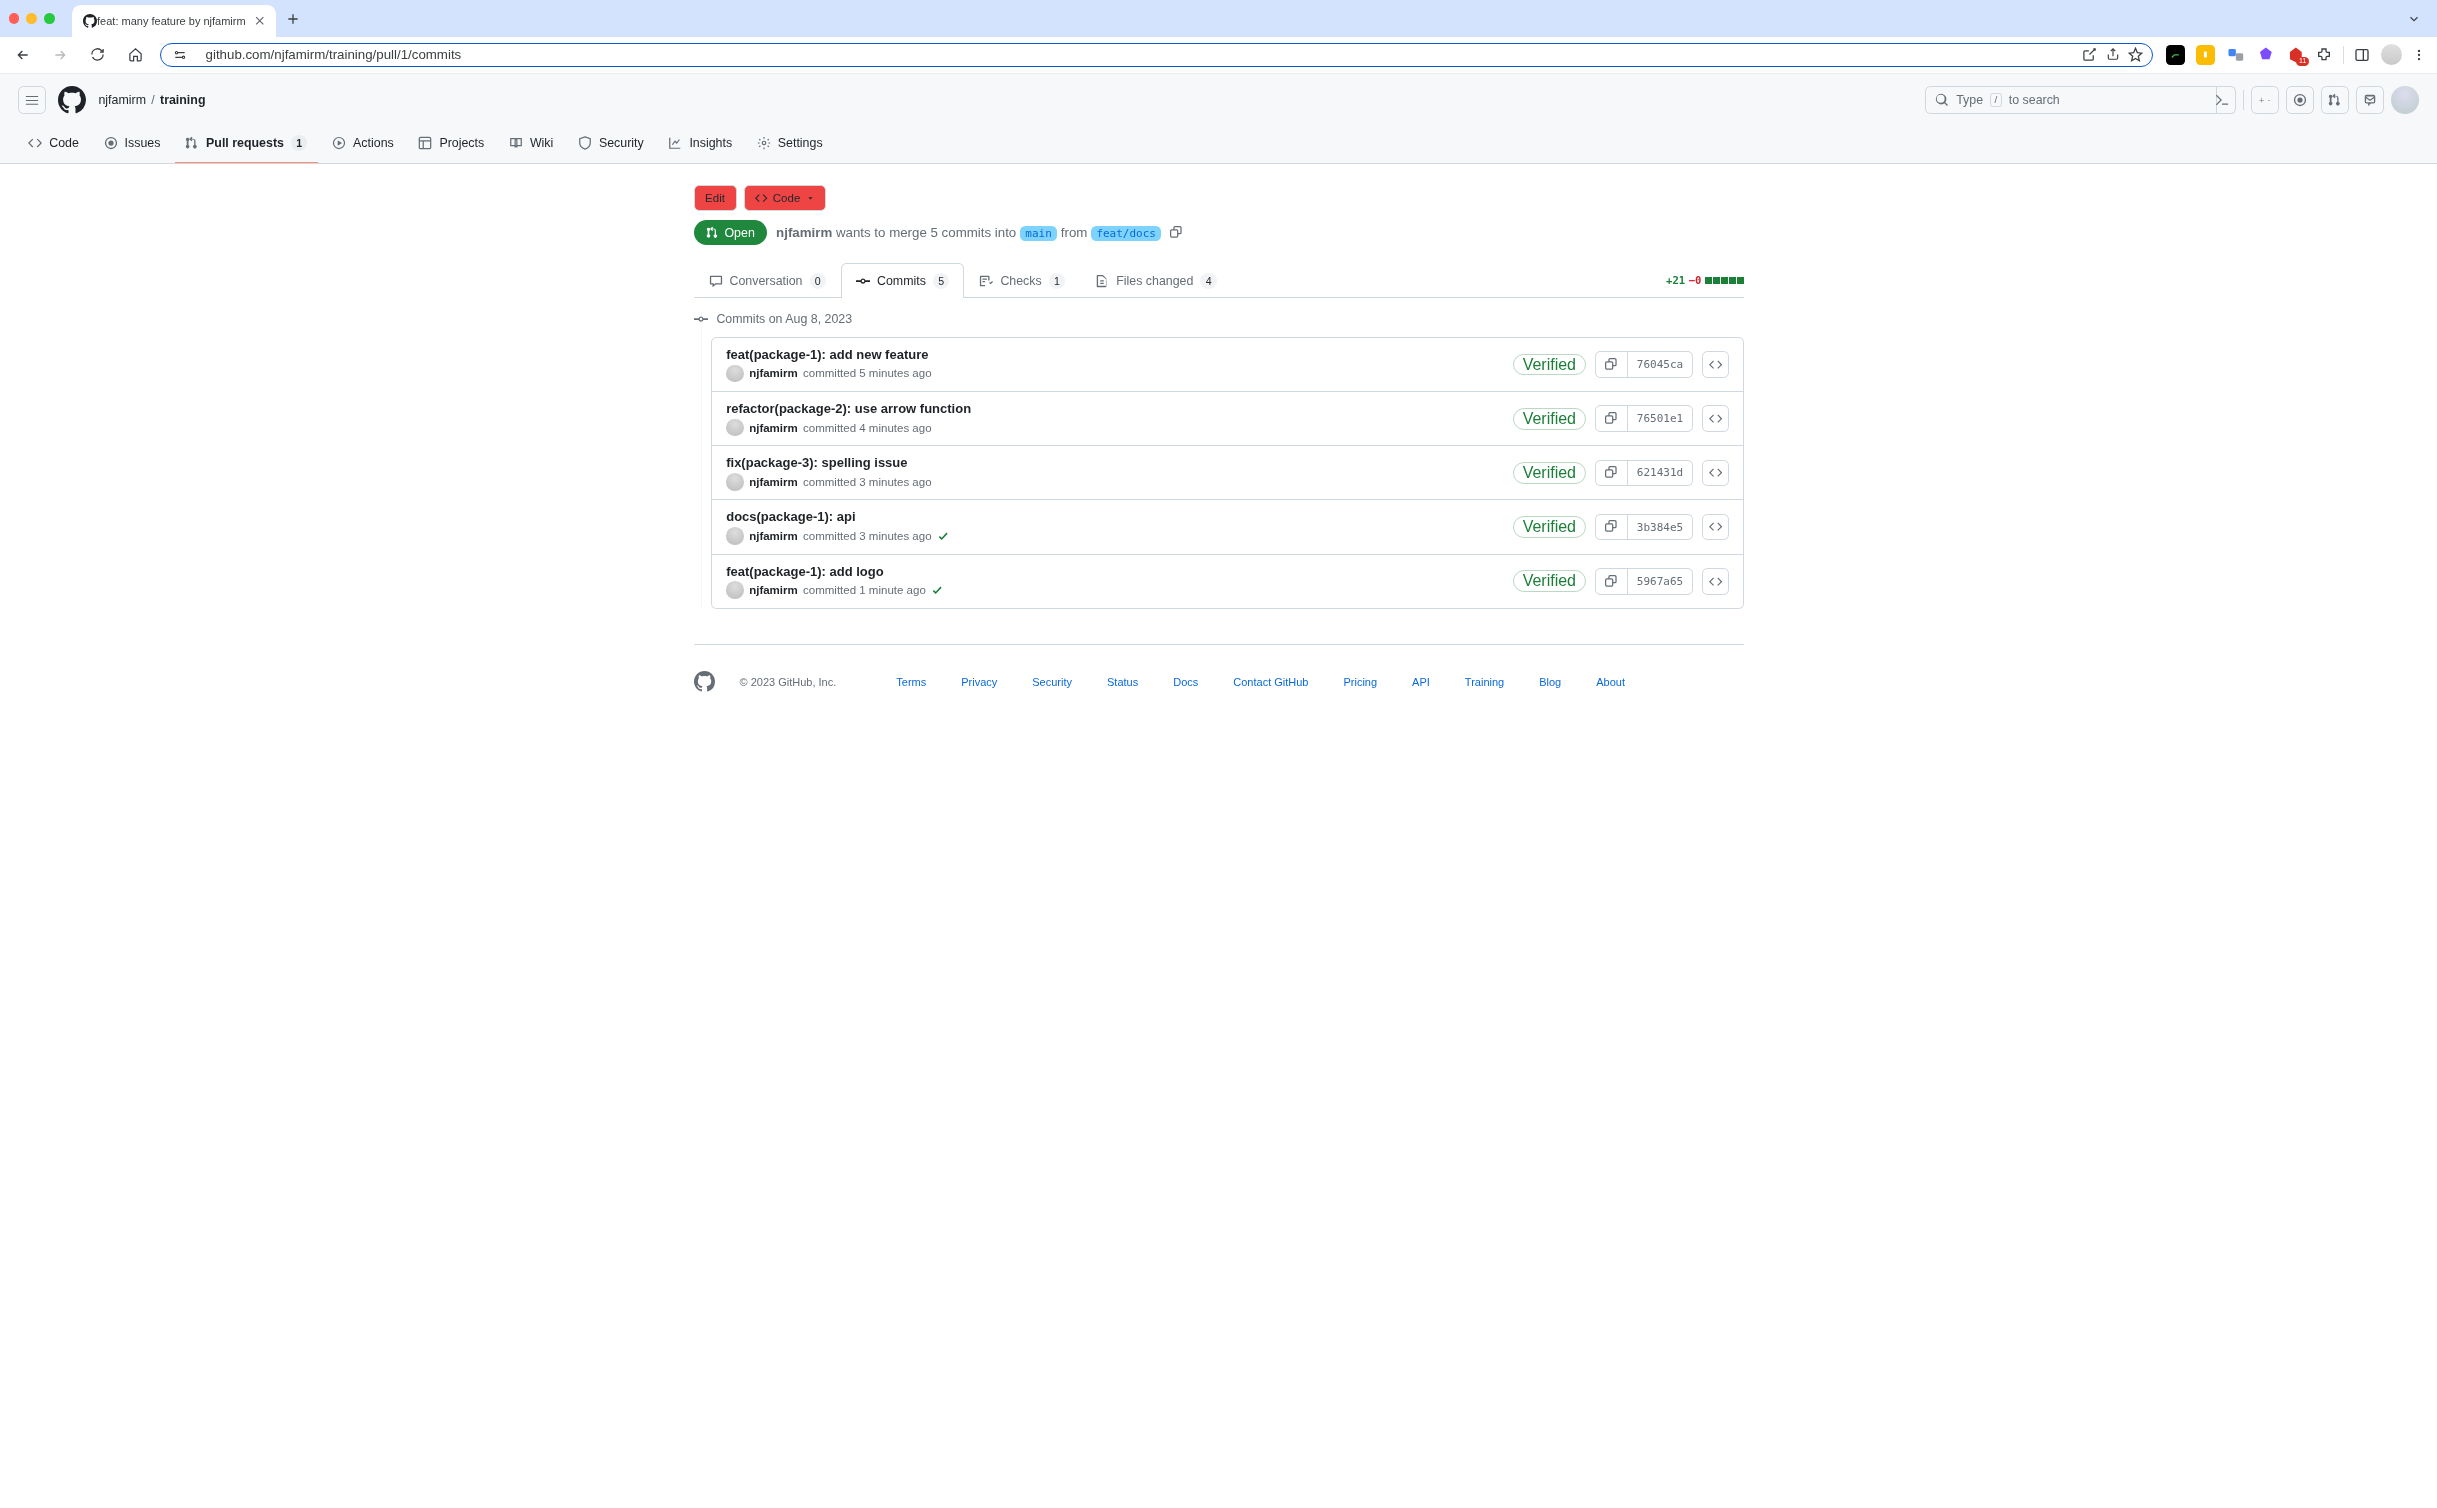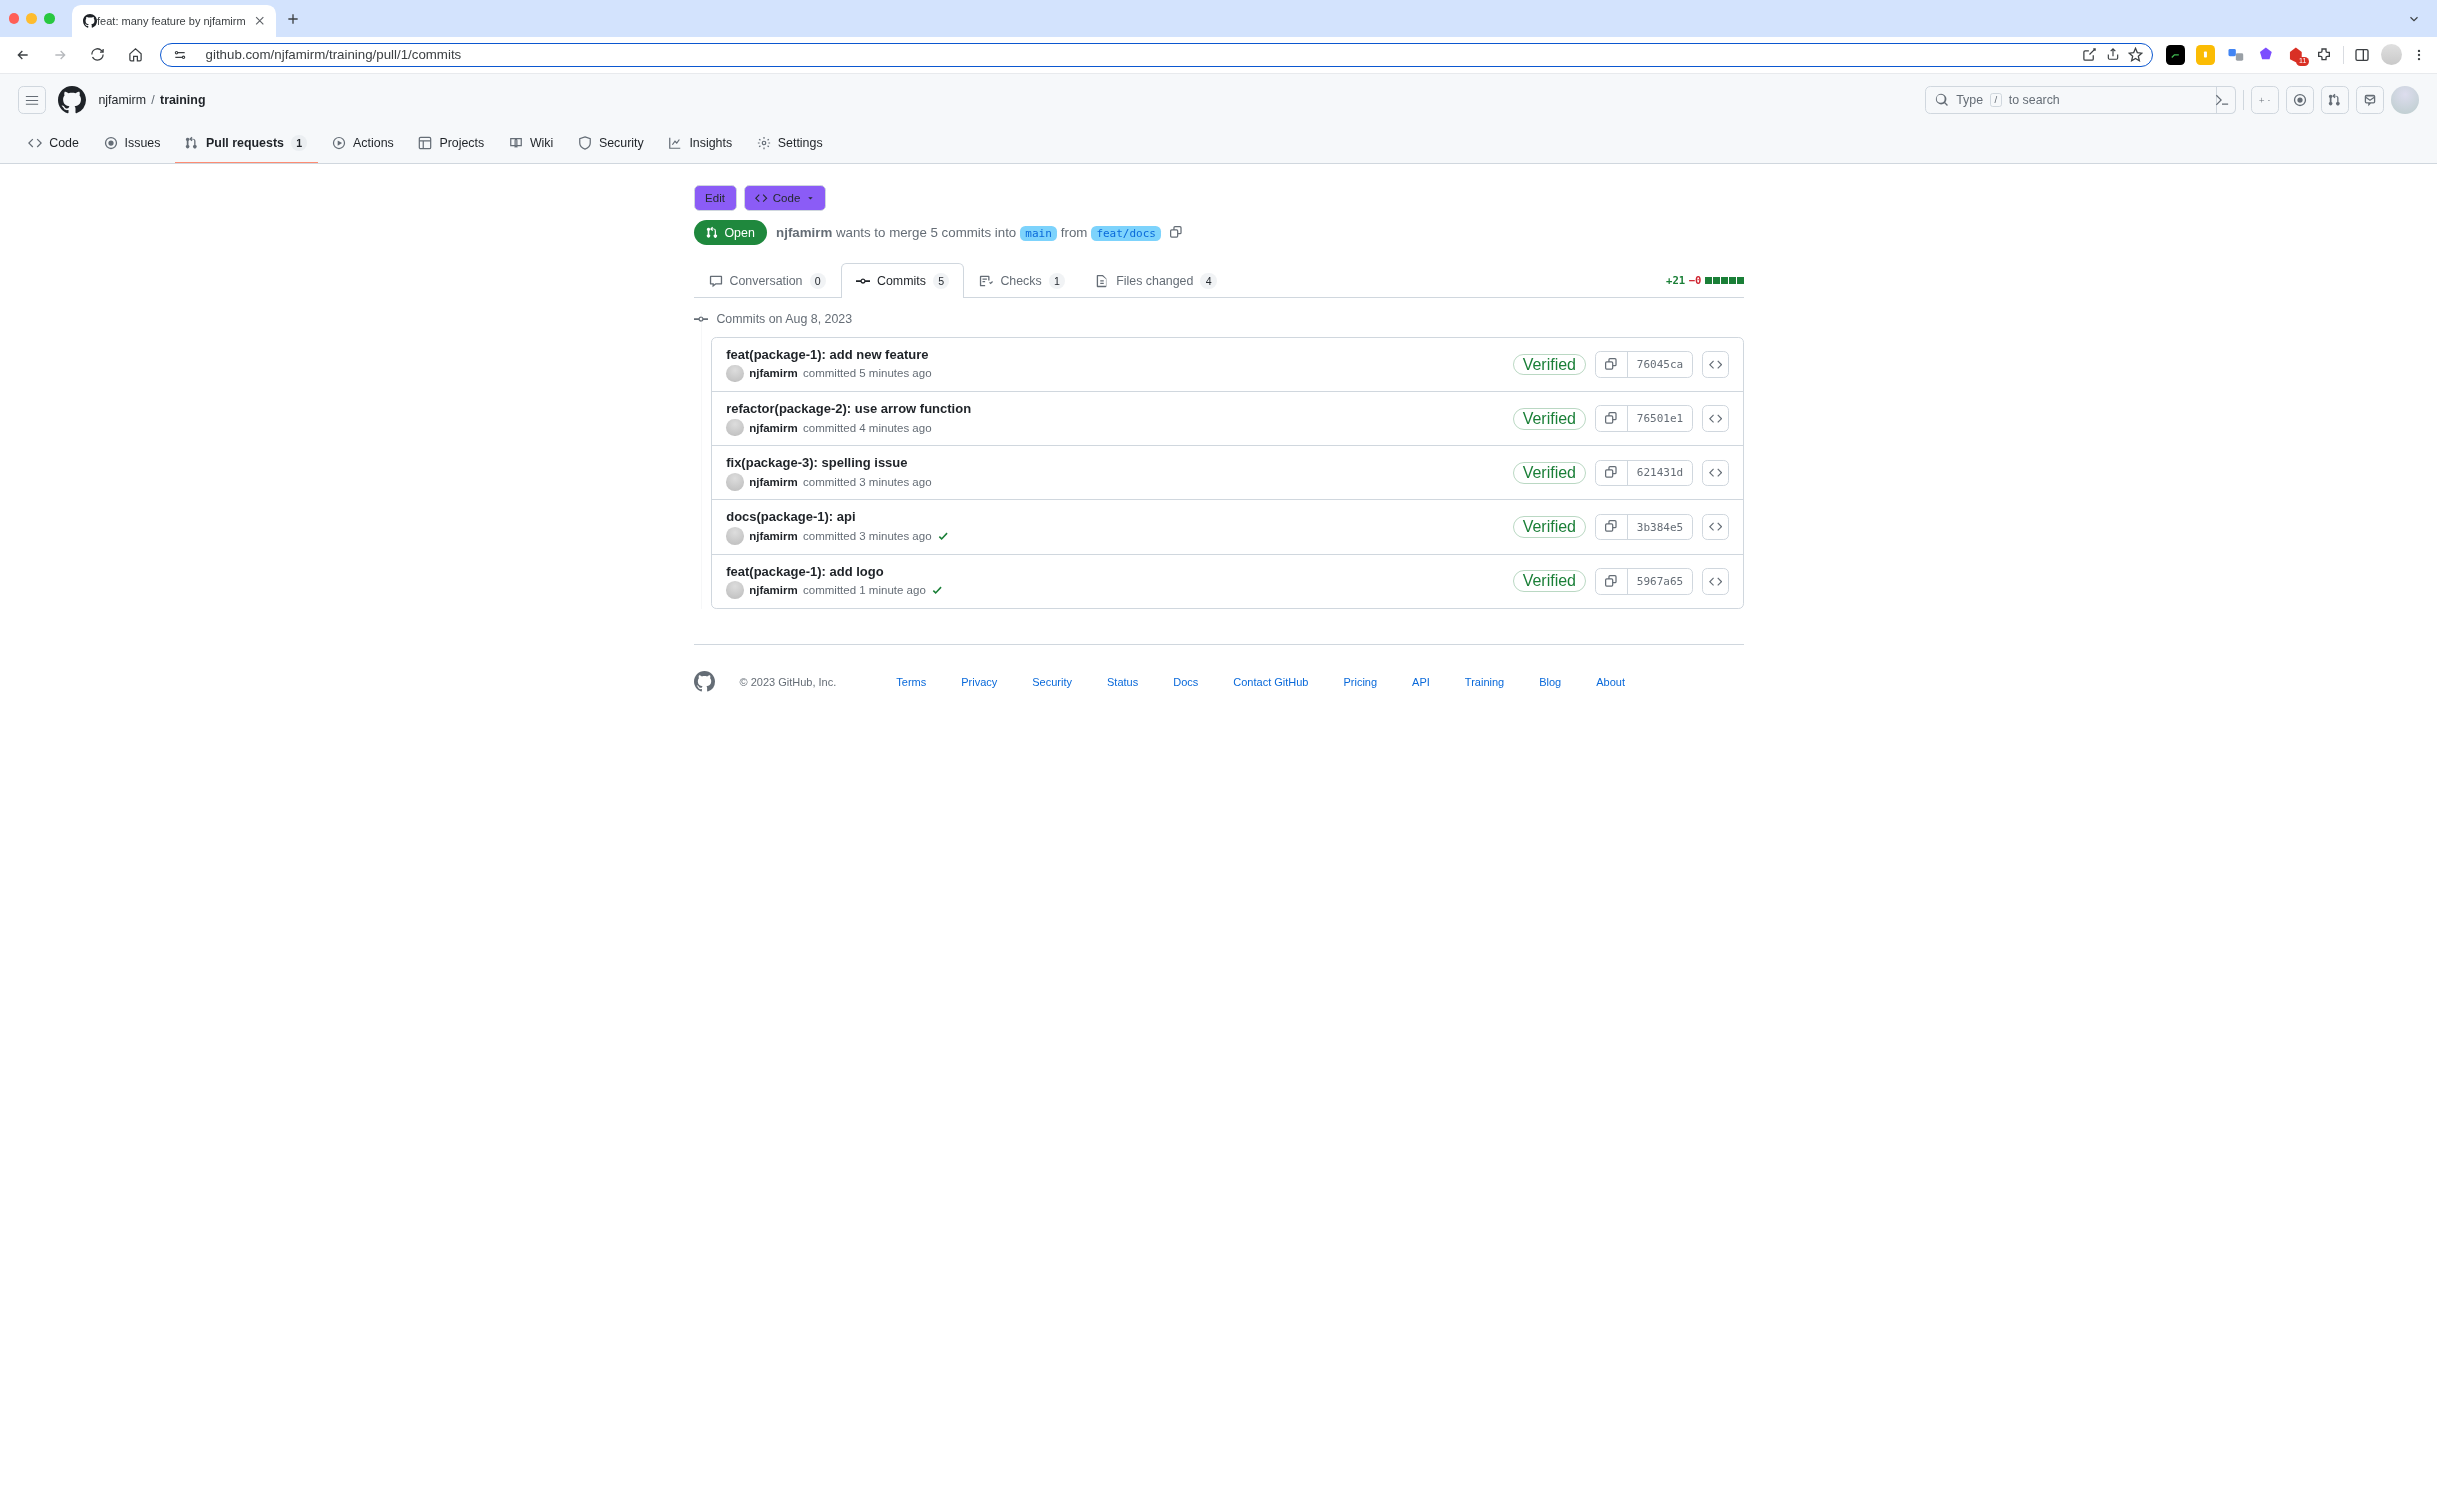--- a/index.html
+++ b/index.html
@@ -68,21 +68,21 @@
   .repo-nav a.active{border-bottom-color:#fd8c73;font-weight:600}
   .repo-nav svg{color:#656d76}
   .repo-nav a.active svg{color:#656d76}
 
   
   .container{max-width:1106px;margin:0 auto;padding:21px 28px}
   .pr-head{display:flex;align-items:flex-start;gap:10.6px}
   .pr-title{font-size:28px;font-weight:400;margin:0;flex:1}
   .pr-num{color:#656d76;font-weight:300}
   .pr-actions{display:flex;gap:7px;align-items:center}
-  .btn{border:0.9px solid var(--border);background:#8b5cf6;border-radius:5.3px;padding:3.5px 10.6px;font-size:11.5px;color:#24292f;display:inline-flex;align-items:center;gap:5.3px;height:26.6px}
+  .btn{border:0.9px solid var(--border);background:#ef4444;border-radius:5.3px;padding:3.5px 10.6px;font-size:11.5px;color:#24292f;display:inline-flex;align-items:center;gap:5.3px;height:26.6px}
 
   .pr-sub{display:flex;align-items:center;gap:8.9px;margin-top:8.9px;flex-wrap:wrap;color:#656d76;font-size:13.3px}
   .state-open{background:var(--open-green);color:#fff;border-radius:885px;padding:5.3px 12.4px;display:inline-flex;align-items:center;gap:5.3px;font-weight:500;font-size:12.4px}
   .branch{background:#7dd3fc;color:#0969da;border-radius:5.3px;padding:0.9px 5.3px;font-family:ui-monospace,SFMono-Regular,Menlo,monospace;font-size:11px}
   .copy-icon{color:#656d76}
 
   
   .pr-tabs{display:flex;align-items:center;border-bottom:0.9px solid var(--border);margin-top:17.7px}
   .pr-tab{display:flex;align-items:center;gap:7px;padding:8.9px 14px;border:0.9px solid transparent;border-bottom:none;color:#656d76;font-size:12.4px;border-radius:5.3px 5.3px 0 0}
   .pr-tab .cnt{background:var(--counter-bg);border-radius:885px;font-size:10.6px;padding:0 5.3px;line-height:16px;color:#24292f}

